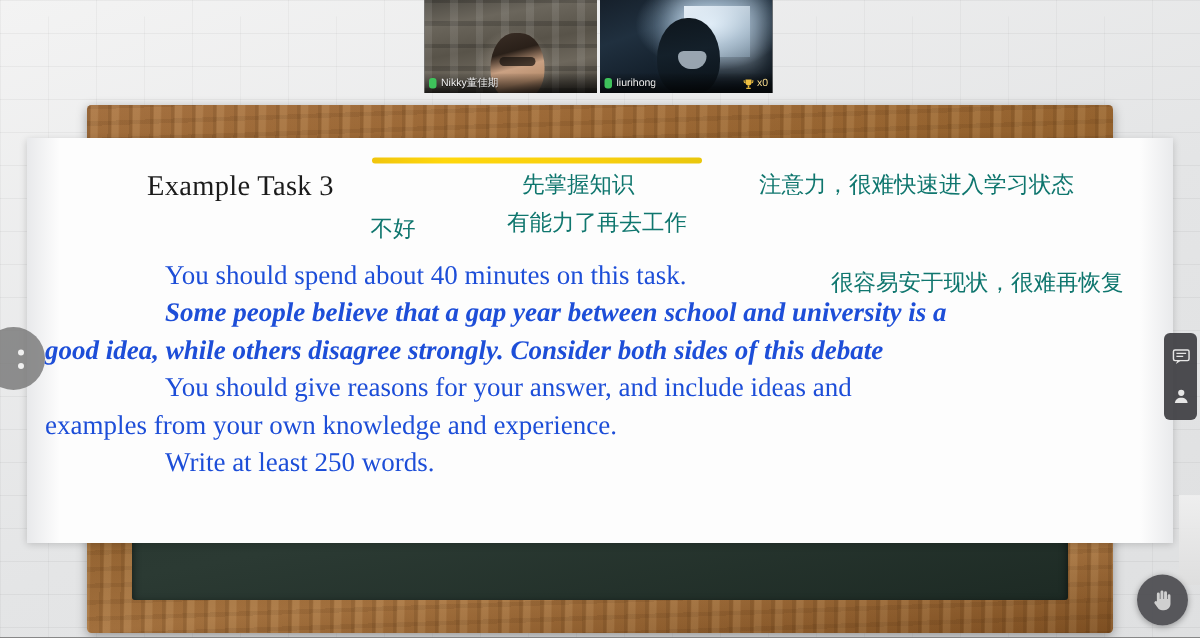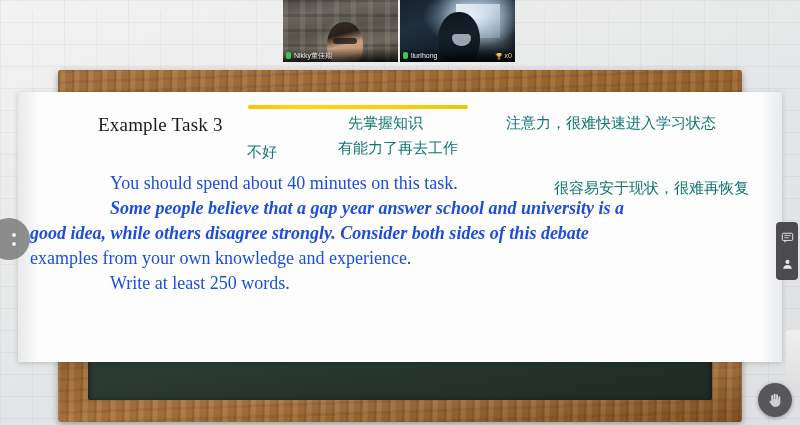--- a/index.html
+++ b/index.html
@@ -386,22 +386,23 @@
   <div class="doc-overlay">
     <div class="doc-shade-l"></div>
     <div class="doc-shade-r"></div>
 
     <div class="highlight-stroke"></div>
 
     <div class="doc-title">Example Task 3</div>
 
     <div class="body-block">
       <div class="line indent">You should spend about 40 minutes on this task.</div>
-      <div class="line indent para-bold">Some people believe that a gap year answer school and university is a</div>
+      <div class="line indent para-bold">Some people believe that a gap year between school and university is a</div>
       <div class="line para-bold">good idea, while others disagree strongly. Consider both sides of this debate</div>
+      <div class="line indent">You should give reasons for your answer, and include ideas and</div>
       <div class="line">examples from your own knowledge and experience.</div>
       <div class="line indent">Write at least 250 words.</div>
     </div>
 
     <div class="annot annot-buhao">不好</div>
     <div class="annot annot-mid-1">先掌握知识</div>
     <div class="annot annot-mid-2">有能力了再去工作</div>
     <div class="annot annot-right-1">注意力，很难快速进入学习状态</div>
     <div class="annot annot-right-2">很容易安于现状，很难再恢复</div>
   </div>

